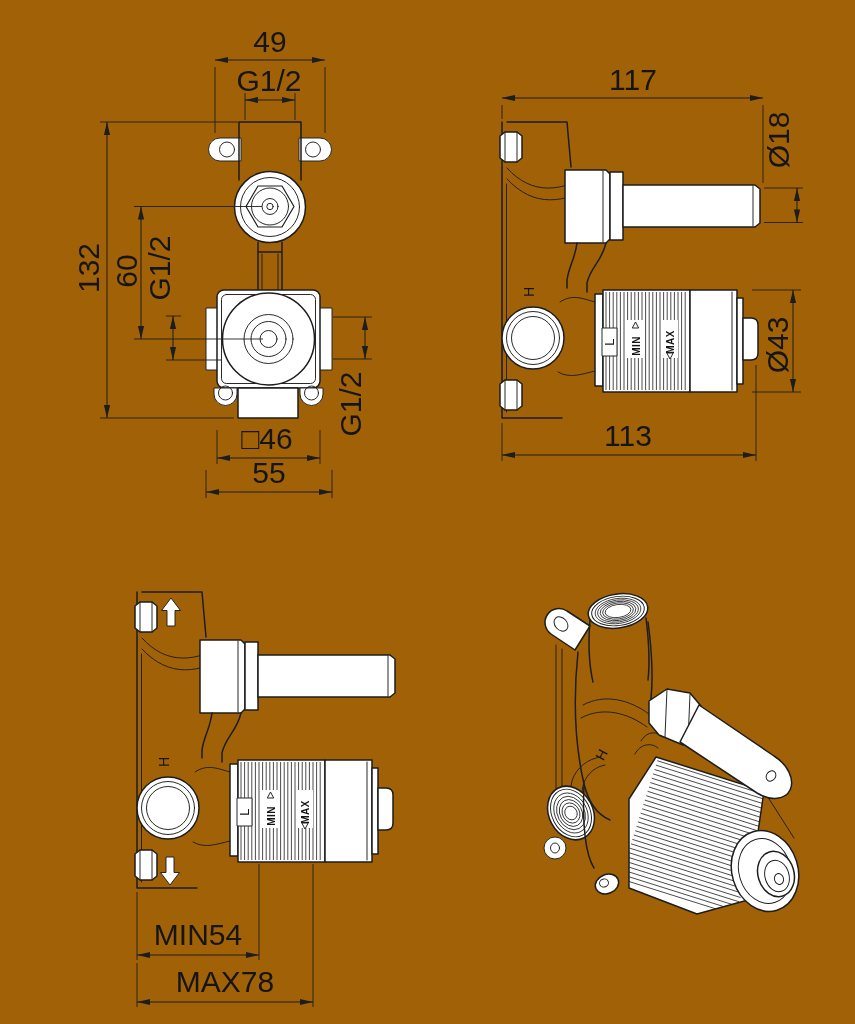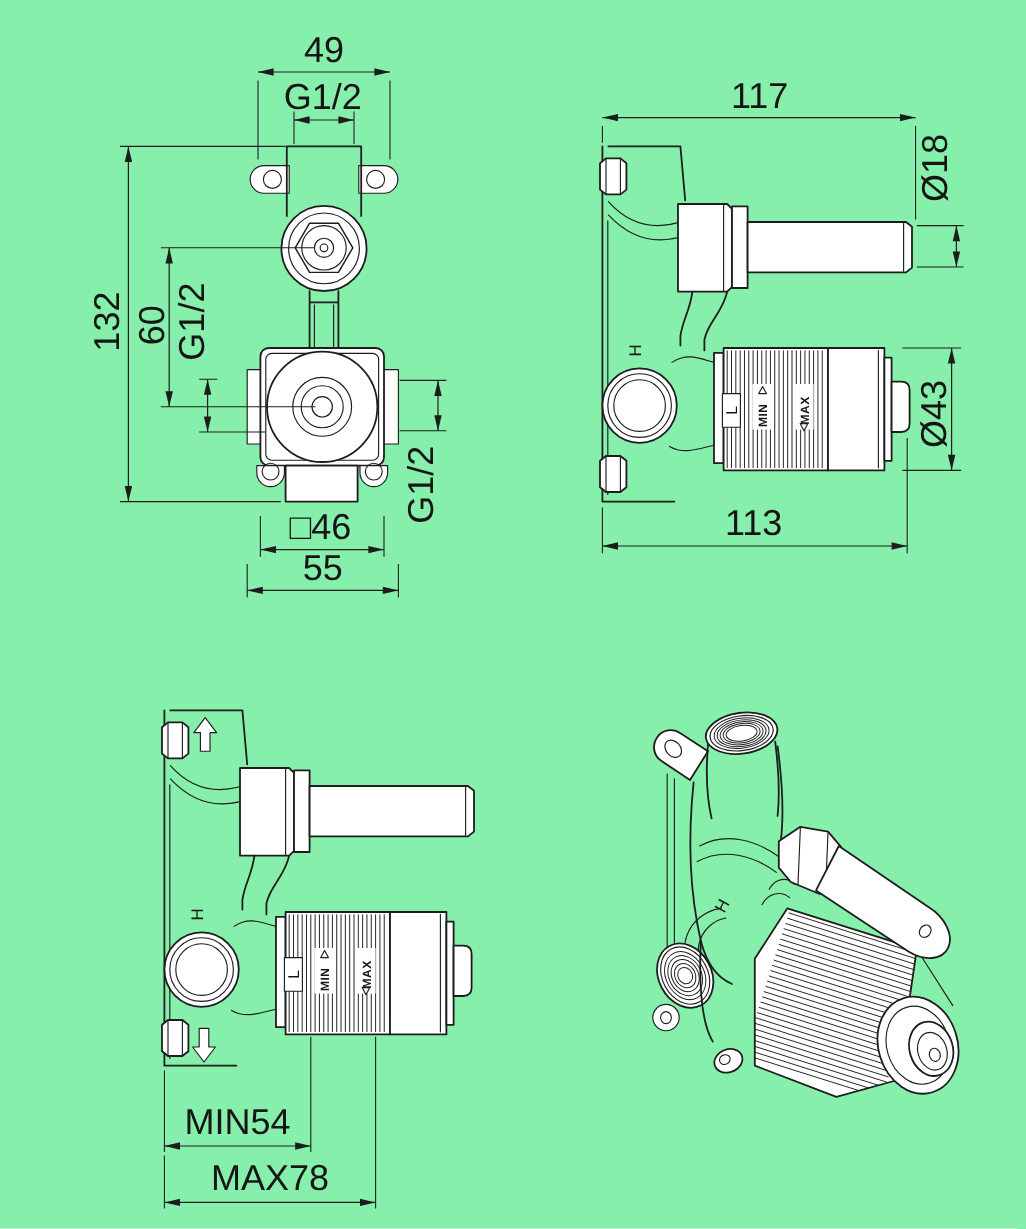--- a/index.html
+++ b/index.html
@@ -1,16 +1,16 @@
 <!DOCTYPE html>
 <html><head>
 <meta charset="utf-8">
 <style>
   html,body{margin:0;padding:0;background:#ffffff;}
-  #stage{position:relative;width:855px;height:1024px;background:#86efac;overflow:hidden;}
+  #stage{position:relative;width:855px;height:1024px;background:#a16207;overflow:hidden;}
   svg{display:block;}
   .p  {stroke:#1d1d1d;stroke-width:1.5;fill:none;stroke-linecap:round;stroke-linejoin:round;}
   .pf {stroke:#1d1d1d;stroke-width:1.5;fill:#fff;stroke-linejoin:round;}
   .p2 {stroke:#1d1d1d;stroke-width:1.2;fill:#fff;stroke-linejoin:round;}
   .t  {stroke:#1d1d1d;stroke-width:.95;fill:none;stroke-linecap:round;}
   .tf {stroke:#1d1d1d;stroke-width:.95;fill:#fff;stroke-linejoin:round;}
   .rib{stroke:#1d1d1d;stroke-width:.8;fill:none;}
   .dim{stroke:#1d1d1d;stroke-width:1;fill:none;}
   .ext{stroke:#1d1d1d;stroke-width:.9;fill:none;}
   .wr {fill:#fff;stroke:none;}

